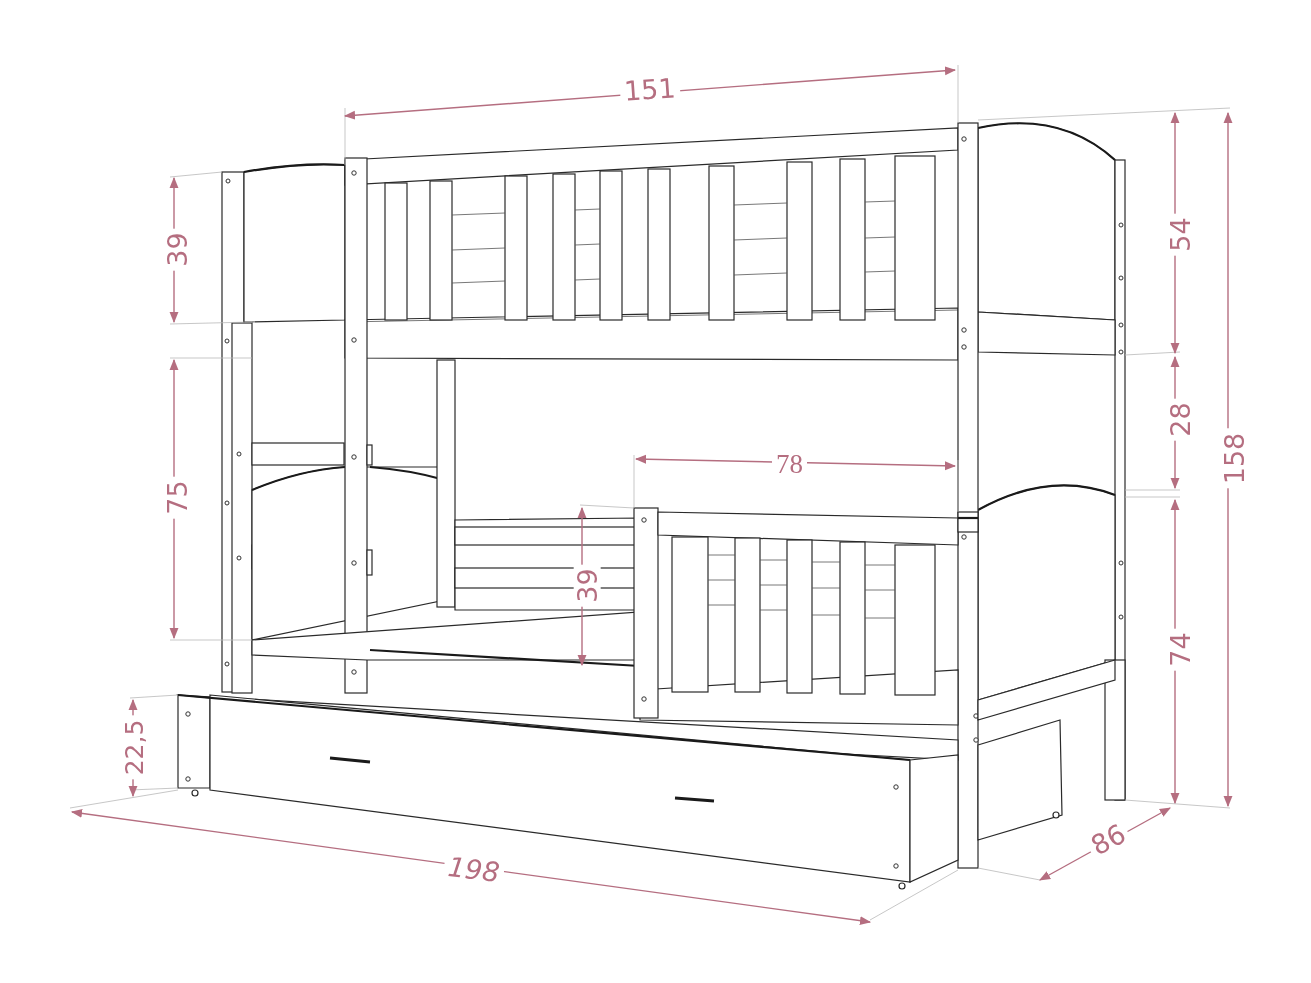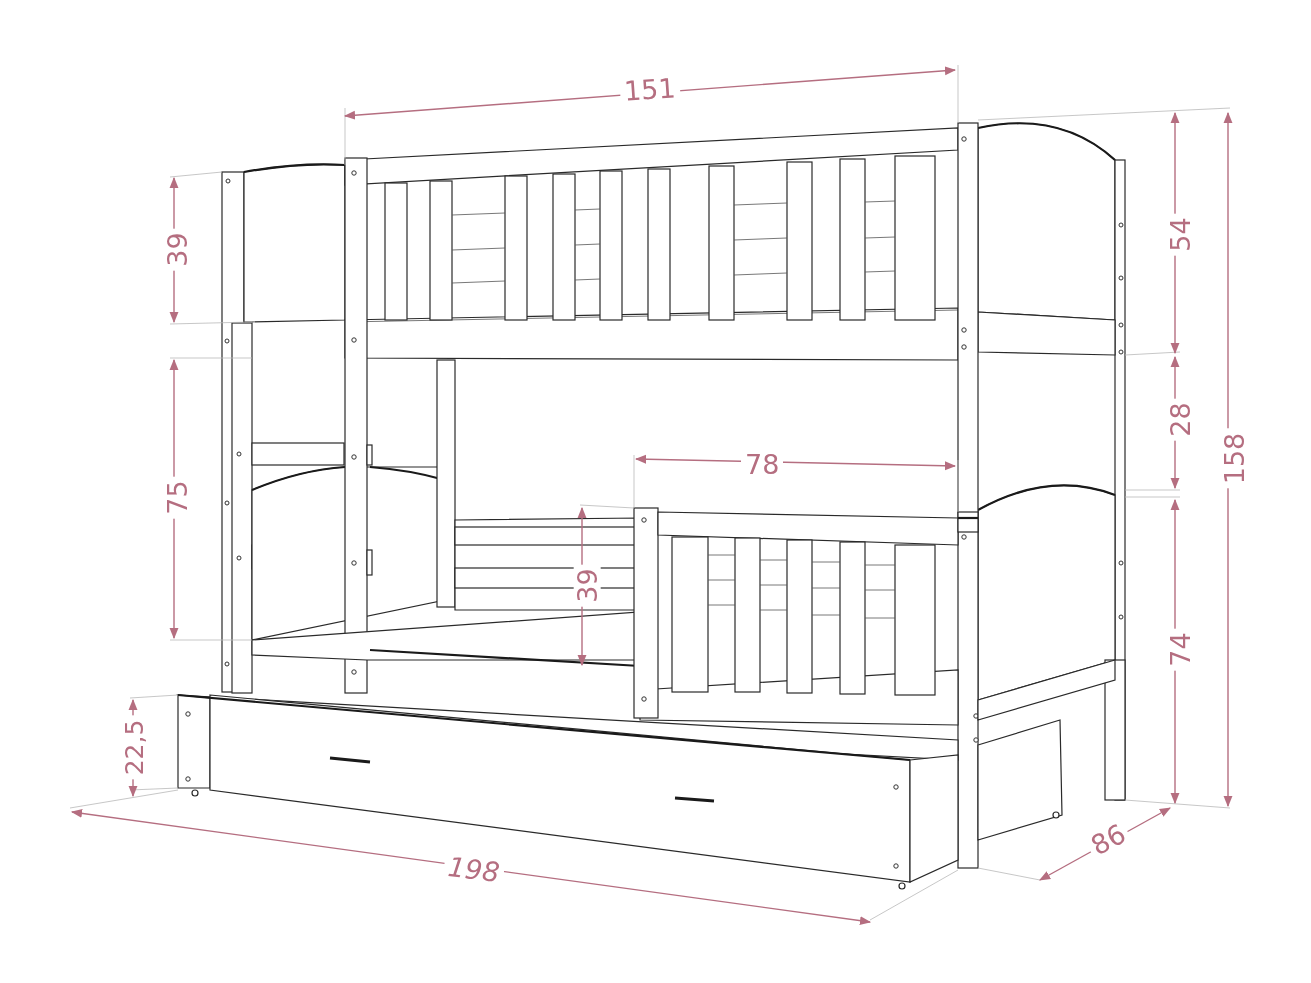--- a/index.html
+++ b/index.html
@@ -180,15 +180,15 @@
 <span class="lbl" style="left:620px;top:76px;transform:rotate(-4deg);">151</span>
 <span class="lbl rot" style="left:156px;top:236px;transform:rotate(-90deg);">39</span>
 <span class="lbl rot" style="left:156px;top:484px;transform:rotate(-90deg);">75</span>
 <span class="lbl rot" style="left:103px;top:735px;transform:rotate(-90deg);font-size:25px;">22,5</span>
 <span class="lbl" style="left:444px;top:856px;transform:rotate(7deg);font-style:italic;">198</span>
 <span class="lbl" style="left:1087px;top:826px;transform:rotate(-28deg);">86</span>
 <span class="lbl rot" style="left:1159px;top:221px;transform:rotate(-90deg);">54</span>
 <span class="lbl rot" style="left:1159px;top:406px;transform:rotate(-90deg);">28</span>
 <span class="lbl rot" style="left:1159px;top:636px;transform:rotate(-90deg);">74</span>
 <span class="lbl rot" style="left:1205px;top:445px;transform:rotate(-90deg);">158</span>
-<span class="lbl" style="left:741px;top:451px;">78</span>
+<span class="lbl" style="left:772px;top:451px;font-family:Liberation Serif, serif;">78</span>
 <span class="lbl rot" style="left:566px;top:572px;transform:rotate(-90deg);">39</span>
 </div>
 
 </body></html>

